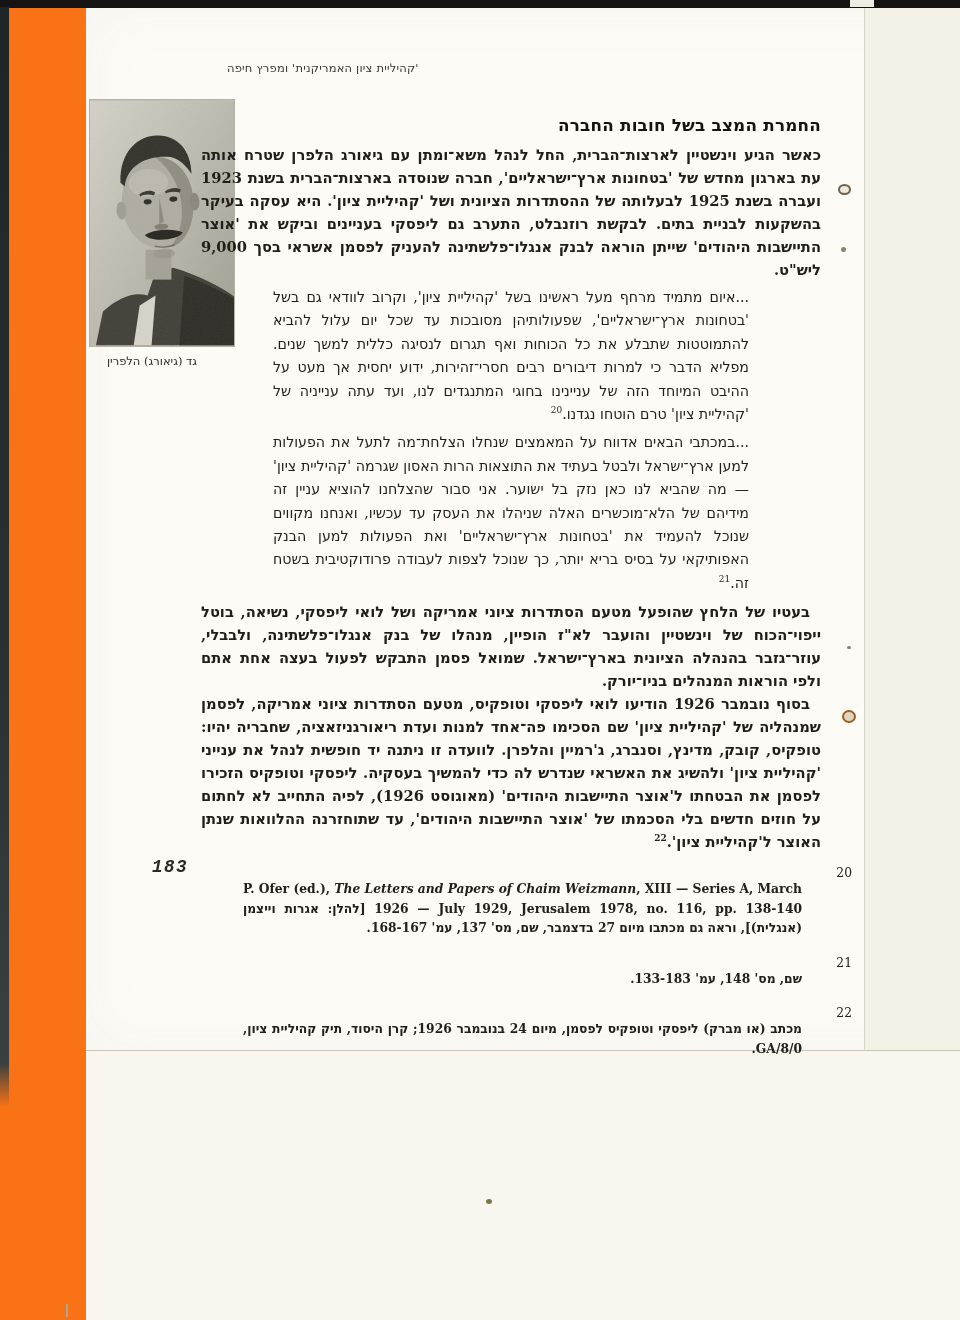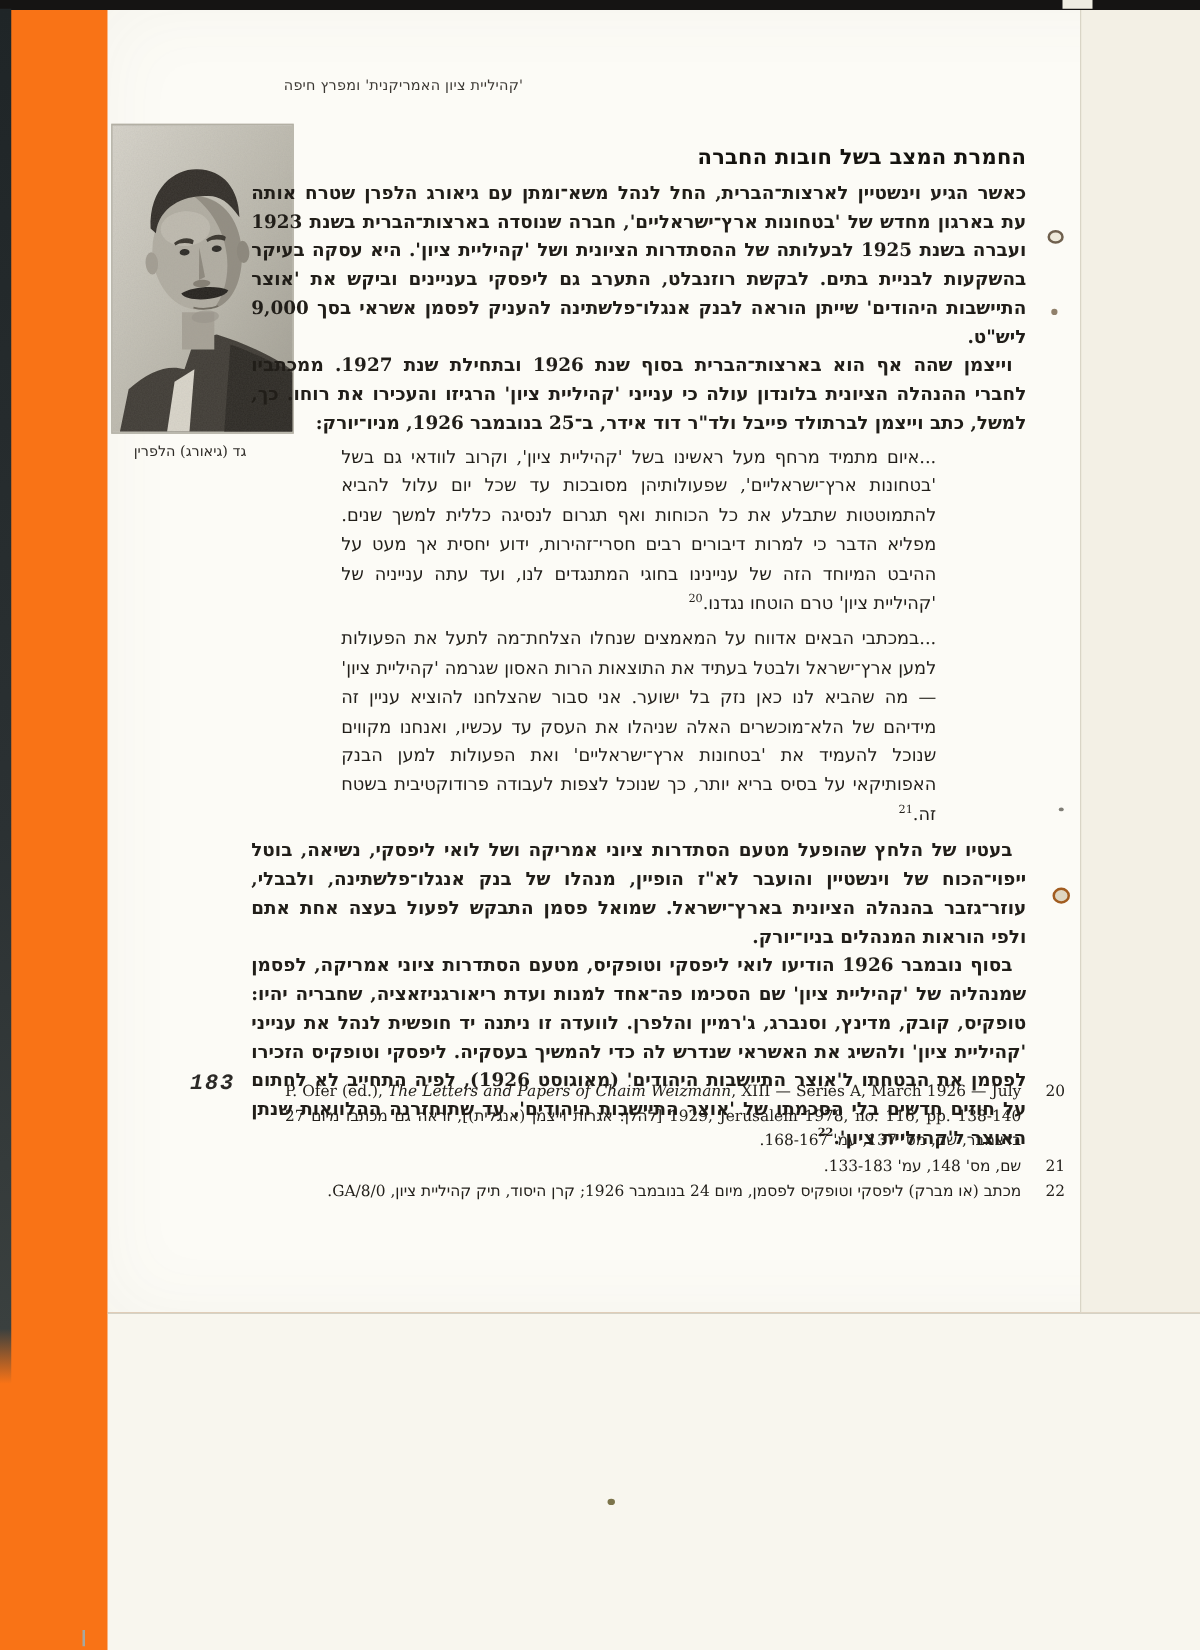--- a/index.html
+++ b/index.html
@@ -39,21 +39,21 @@
   .column h1{font-size:16.8px;font-weight:700;margin:0 0 8px 0;color:#15130f;letter-spacing:.2px;}
   p.body{margin:0;font-size:14.7px;line-height:23px;text-align:justify;text-align-last:right;font-weight:bold;}
   p.indent{text-indent:11px;}
   blockquote{margin:5px 72px;font-size:14.2px;line-height:23.4px;text-align:justify;
              text-align-last:right;}
   sup.ref{font-size:9px;line-height:0;}
   
   .footnotes{position:absolute;top:864px;right:108px;width:624px;direction:rtl;color:#23201b;}
   .fn{display:flex;gap:15px;font-size:12.3px;line-height:19.6px;margin-bottom:1px;}
   .fn-num{width:20px;flex:none;}
-  .fn-text{flex:1;margin:0;text-align:justify;text-align-last:right;}
+  .fn-text{flex:1;margin:15px;text-align:justify;text-align-last:right;font-weight:bold;}
 </style>
 </head>
 <body>
 
 <div id="canvas">
 
   <div class="sheet"></div>
   <div class="sheet-band"></div>
   <div class="sheet-bottom"></div>
   <div class="top-bar"></div>
@@ -102,21 +102,20 @@
       <rect x="0" y="0" width="145" height="246" filter="url(#grain)" opacity=".55"></rect>
     </svg>
   </figure>
   <figcaption class="caption">גד (גיאורג) הלפרין</figcaption>
 
   <div class="page-num">183</div>
 
   <main class="column">
     <h1>החמרת המצב בשל חובות החברה</h1>
     <p class="body">כאשר הגיע וינשטיין לארצות־הברית, החל לנהל משא־ומתן עם גיאורג הלפרן שטרח אותה עת בארגון מחדש של 'בטחונות ארץ־ישראליים', חברה שנוסדה בארצות־הברית בשנת 1923 ועברה בשנת 1925 לבעלותה של ההסתדרות הציונית ושל 'קהיליית ציון'. היא עסקה בעיקר בהשקעות לבניית בתים. לבקשת רוזנבלט, התערב גם ליפסקי בעניינים וביקש את 'אוצר התיישבות היהודים' שייתן הוראה לבנק אנגלו־פלשתינה להעניק לפסמן אשראי בסך 9,000 ליש"ט.</p>
-    <p class="body indent">וייצמן שהה אף הוא בארצות־הברית בסוף שנת 1926 ובתחילת שנת 1927. ממכתביו לחברי ההנהלה הציונית בלונדון עולה כי ענייני 'קהיליית ציון' הרגיזו והעכירו את רוחו. כך, למשל, כתב וייצמן לברתולד פייבל ולד"ר דוד אידר, ב־25 בנובמבר 1926, מניו־יורק:</p>
     <blockquote><span>...איום מתמיד מרחף מעל ראשינו בשל 'קהיליית ציון', וקרוב לוודאי גם בשל 'בטחונות ארץ־ישראליים', שפעולותיהן מסובכות עד שכל יום עלול להביא להתמוטטות שתבלע את כל הכוחות ואף תגרום לנסיגה כללית למשך שנים. מפליא הדבר כי למרות דיבורים רבים חסרי־זהירות, ידוע יחסית אך מעט על ההיבט המיוחד הזה של עניינינו בחוגי המתנגדים לנו, ועד עתה ענייניה של 'קהיליית ציון' טרם הוטחו נגדנו.</span><sup class="ref">20</sup></blockquote>
     <blockquote><span>...במכתבי הבאים אדווח על המאמצים שנחלו הצלחת־מה לתעל את הפעולות למען ארץ־ישראל ולבטל בעתיד את התוצאות הרות האסון שגרמה 'קהיליית ציון' — מה שהביא לנו כאן נזק בל ישוער. אני סבור שהצלחנו להוציא עניין זה מידיהם של הלא־מוכשרים האלה שניהלו את העסק עד עכשיו, ואנחנו מקווים שנוכל להעמיד את 'בטחונות ארץ־ישראליים' ואת הפעולות למען הבנק האפותיקאי על בסיס בריא יותר, כך שנוכל לצפות לעבודה פרודוקטיבית בשטח זה.</span><sup class="ref">21</sup></blockquote>
     <p class="body indent">בעטיו של הלחץ שהופעל מטעם הסתדרות ציוני אמריקה ושל לואי ליפסקי, נשיאה, בוטל ייפוי־הכוח של וינשטיין והועבר לא"ז הופיין, מנהלו של בנק אנגלו־פלשתינה, ולבבלי, עוזר־גזבר בהנהלה הציונית בארץ־ישראל. שמואל פסמן התבקש לפעול בעצה אחת אתם ולפי הוראות המנהלים בניו־יורק.</p>
     <p class="body indent"><span>בסוף נובמבר 1926 הודיעו לואי ליפסקי וטופקיס, מטעם הסתדרות ציוני אמריקה, לפסמן שמנהליה של 'קהיליית ציון' שם הסכימו פה־אחד למנות ועדת ריאורגניזאציה, שחבריה יהיו: טופקיס, קובק, מדינץ, וסנברג, ג'רמיין והלפרן. לוועדה זו ניתנה יד חופשית לנהל את ענייני 'קהיליית ציון' ולהשיג את האשראי שנדרש לה כדי להמשיך בעסקיה. ליפסקי וטופקיס הזכירו לפסמן את הבטחתו ל'אוצר התיישבות היהודים' (מאוגוסט 1926), לפיה התחייב לא לחתום על חוזים חדשים בלי הסכמתו של 'אוצר התיישבות היהודים', עד שתוחזרנה ההלוואות שנתן האוצר ל'קהיליית ציון'.</span><sup class="ref">22</sup></p>
   </main>
 
   <section class="footnotes">
     <div class="fn">
       <span class="fn-num">20</span>
       <p class="fn-text"><span>P. Ofer (ed.), </span><i>The Letters and Papers of Chaim Weizmann</i><span>, XIII — Series A, March 1926 — July 1929, Jerusalem 1978, no. 116, pp. 138-140 [להלן: אגרות וייצמן (אנגלית)], וראה גם מכתבו מיום 27 בדצמבר, שם, מס' 137, עמ' 168-167.</span></p>

